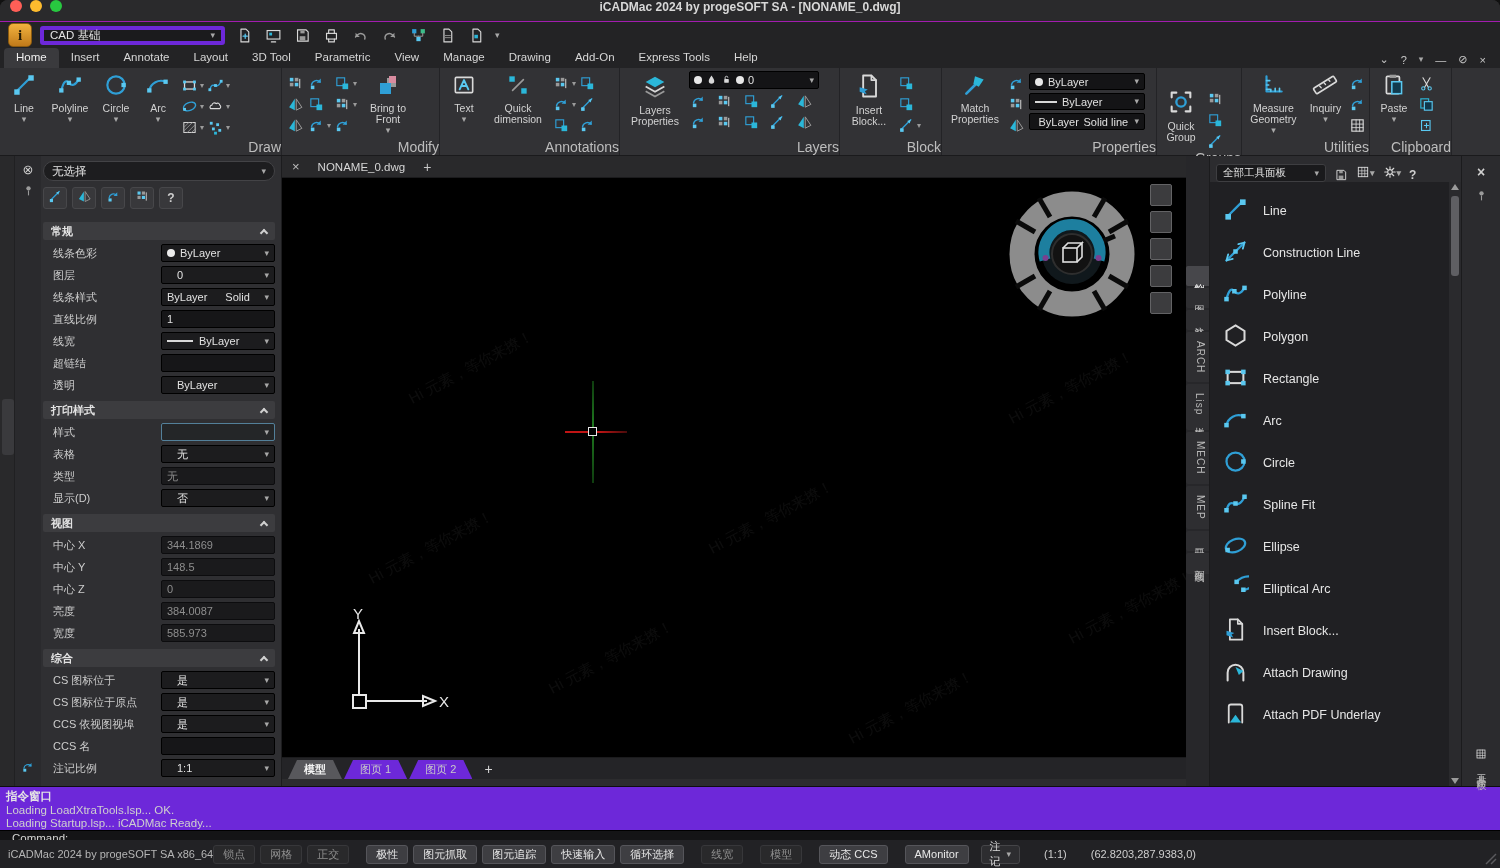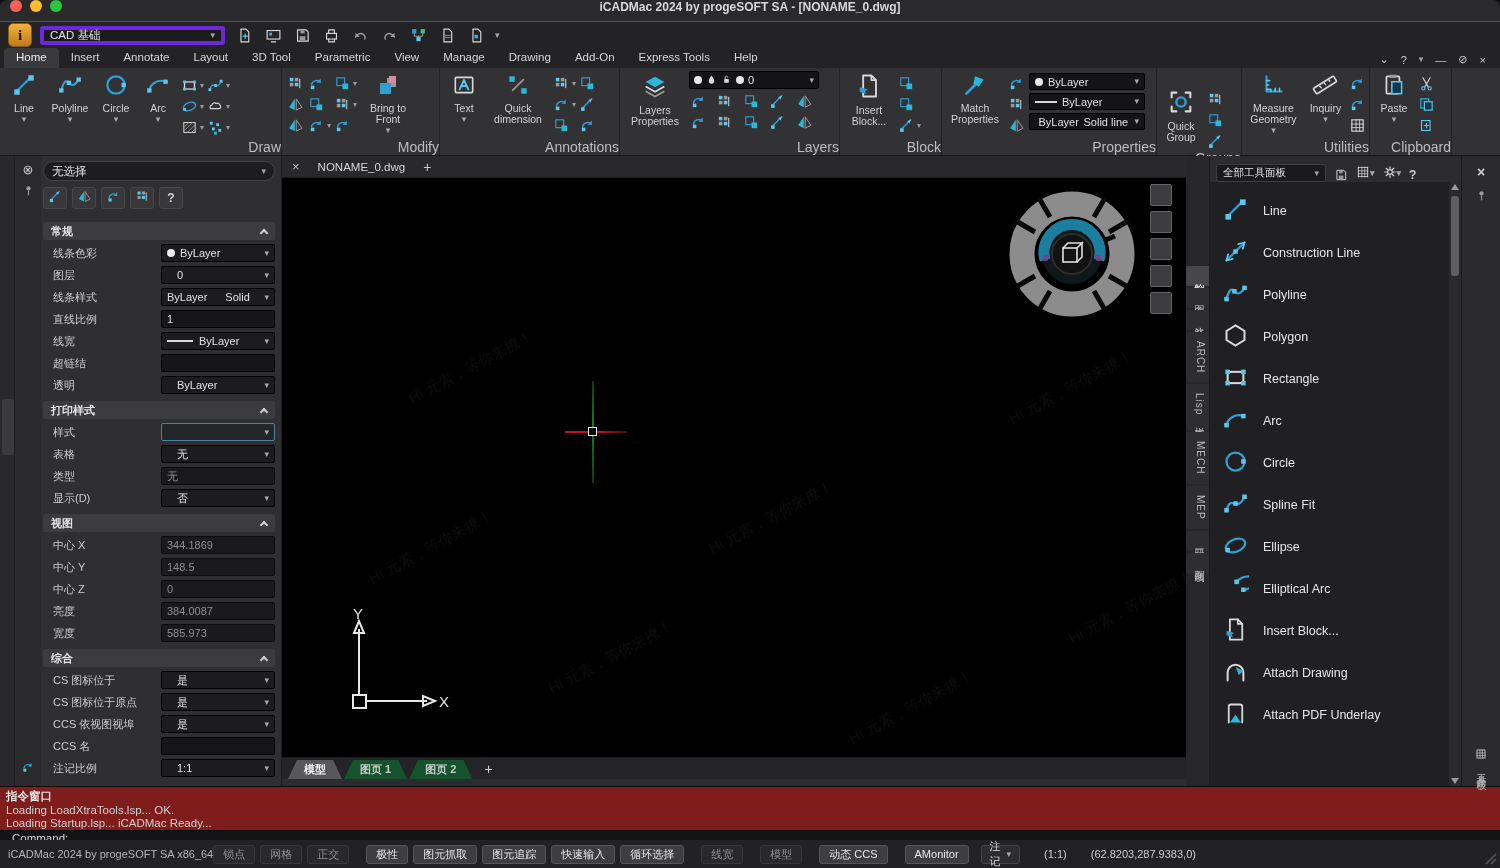--- a/index.html
+++ b/index.html
@@ -79,21 +79,21 @@
   .wm{position:absolute;color:rgba(255,255,255,0.05);font-size:15px;transform:rotate(-28deg);white-space:nowrap;}
   .ch-h{position:absolute;left:0px;top:78px;width:62px;height:2px;background:linear-gradient(90deg,#c01414 55%,#4a0b0b);}
   .ch-v{position:absolute;left:27px;top:28px;width:2px;height:102px;background:linear-gradient(180deg,#0f3d0f,#1f7a1f 45%,#0f3d0f);}
   .pickbox{position:absolute;left:23px;top:74px;width:9px;height:9px;border:1.5px solid #e8e8e8;background:#000;}
   .crosshair{position:absolute;left:283px;top:175px;width:64px;height:160px;}
   .navwheel{position:absolute;right:50px;top:12px;}
   .viewbtns{position:absolute;right:14px;top:6px;display:flex;flex-direction:column;gap:5px;}
   .vbtn{width:22px;height:22px;background:#3c3c3e;border:1px solid #636365;border-radius:2px;}
   .ucs{position:absolute;left:45px;bottom:40px;}
   .sheettabs{height:22px;background:#242427;display:flex;align-items:flex-end;gap:2px;padding:0 6px;border-top:1px solid #1b1b1d;}
-  .sheet-tab{height:19px;padding:2px 16px;font-size:11px;color:#c9c9c9;background:#14532d;clip-path:polygon(9px 0,calc(100% - 9px) 0,100% 100%,0 100%);display:flex;align-items:center;font-weight:bold;}
+  .sheet-tab{height:19px;padding:2px 16px;font-size:11px;color:#c9c9c9;background:#6d28d9;clip-path:polygon(9px 0,calc(100% - 9px) 0,100% 100%,0 100%);display:flex;align-items:center;}
   .sheet-tab.active{background:#58585c;color:#f4f4f4;font-weight:bold;}
   .sheet-plus{color:#d6d6d6;font-size:14px;padding:0 10px 2px;}
   
   .tpTabs{width:24px;background:#27272a;display:flex;flex-direction:column;padding-top:110px;gap:2px;border-right:1px solid #1b1b1d;}
   .tptab{writing-mode:vertical-rl;color:#b9b9b9;font-size:10px;background:#2e2e31;padding:9px 3px;border-radius:2px 0 0 2px;letter-spacing:1px;text-align:center;}
   .tptab.active{background:#47474b;color:#eee;}
   .tpal{width:252px;background:#202023;display:flex;flex-direction:column;border-right:1px solid #1b1b1d;}
   .tp-head{height:26px;display:flex;align-items:flex-end;gap:8px;padding:0 6px;background:#2c2c2f;}
   .tp-combo{width:110px;height:18px;background:#1a1a1c;border:1px solid #3e3e41;border-radius:3px;color:#e2e2e2;font-size:10.5px;display:flex;align-items:center;padding:0 6px;}
   .tp-combo .car{margin-left:auto;}
@@ -103,21 +103,21 @@
   .tp-item{display:flex;align-items:center;gap:14px;height:42px;flex:none;}
   .tp-item .tlab{color:#e6e6e6;font-size:12.5px;}
   .tp-scroll{width:12px;background:#2a2a2d;display:flex;flex-direction:column;align-items:center;padding:2px 0;}
   .tri-up{width:0;height:0;border-left:4px solid transparent;border-right:4px solid transparent;border-bottom:6px solid #9a9a9a;}
   .tri-dn{width:0;height:0;border-left:4px solid transparent;border-right:4px solid transparent;border-top:6px solid #9a9a9a;margin-top:auto;}
   .thumb{width:8px;height:80px;background:#5f5f63;border-radius:3px;margin-top:6px;}
   .dockR{width:38px;background:#2b2b2e;position:relative;display:flex;flex-direction:column;align-items:center;padding-top:8px;gap:8px;}
   .dockR .x{color:#d0d0d0;font-size:14px;font-weight:bold;}
   .dockR .vlab{position:absolute;bottom:12px;writing-mode:vertical-rl;color:#b9b9b9;font-size:10px;letter-spacing:2px;display:flex;align-items:center;gap:4px;}
   
-  .cmd{height:54px;background:#7f1d1d;border-top:1px solid #0e0e10;display:flex;flex-direction:column;font-size:11.5px;color:#cfcfcf;}
+  .cmd{height:54px;background:#6d28d9;border-top:1px solid #0e0e10;display:flex;flex-direction:column;font-size:11.5px;color:#cfcfcf;}
   .cmd .t{font-weight:bold;color:#e4e4e4;padding:2px 6px 0;}
   .cmd .log{padding:0 6px;line-height:13px;}
   .cmd-input{margin-top:auto;height:16px;background:#141416;border-top:1px solid #000;color:#d6d6d6;padding:1px 12px;}
   
   .status{height:28px;background:#222225;display:flex;align-items:center;font-size:11px;color:#b5b5b5;padding:0 8px;position:relative;}
   .sb-left{white-space:nowrap;}
   #sb-toggles{display:flex;gap:5px;margin-left:auto;align-items:center;}
   .tg{height:19px;padding:0 9px;display:flex;align-items:center;background:#29292b;border:1px solid #37373a;border-radius:3px;color:#8f8f8f;white-space:nowrap;}
   .tg.on{background:#3e3e42;border-color:#55555a;color:#e8e8e8;}
   .tg.gapL{margin-left:12px;}

